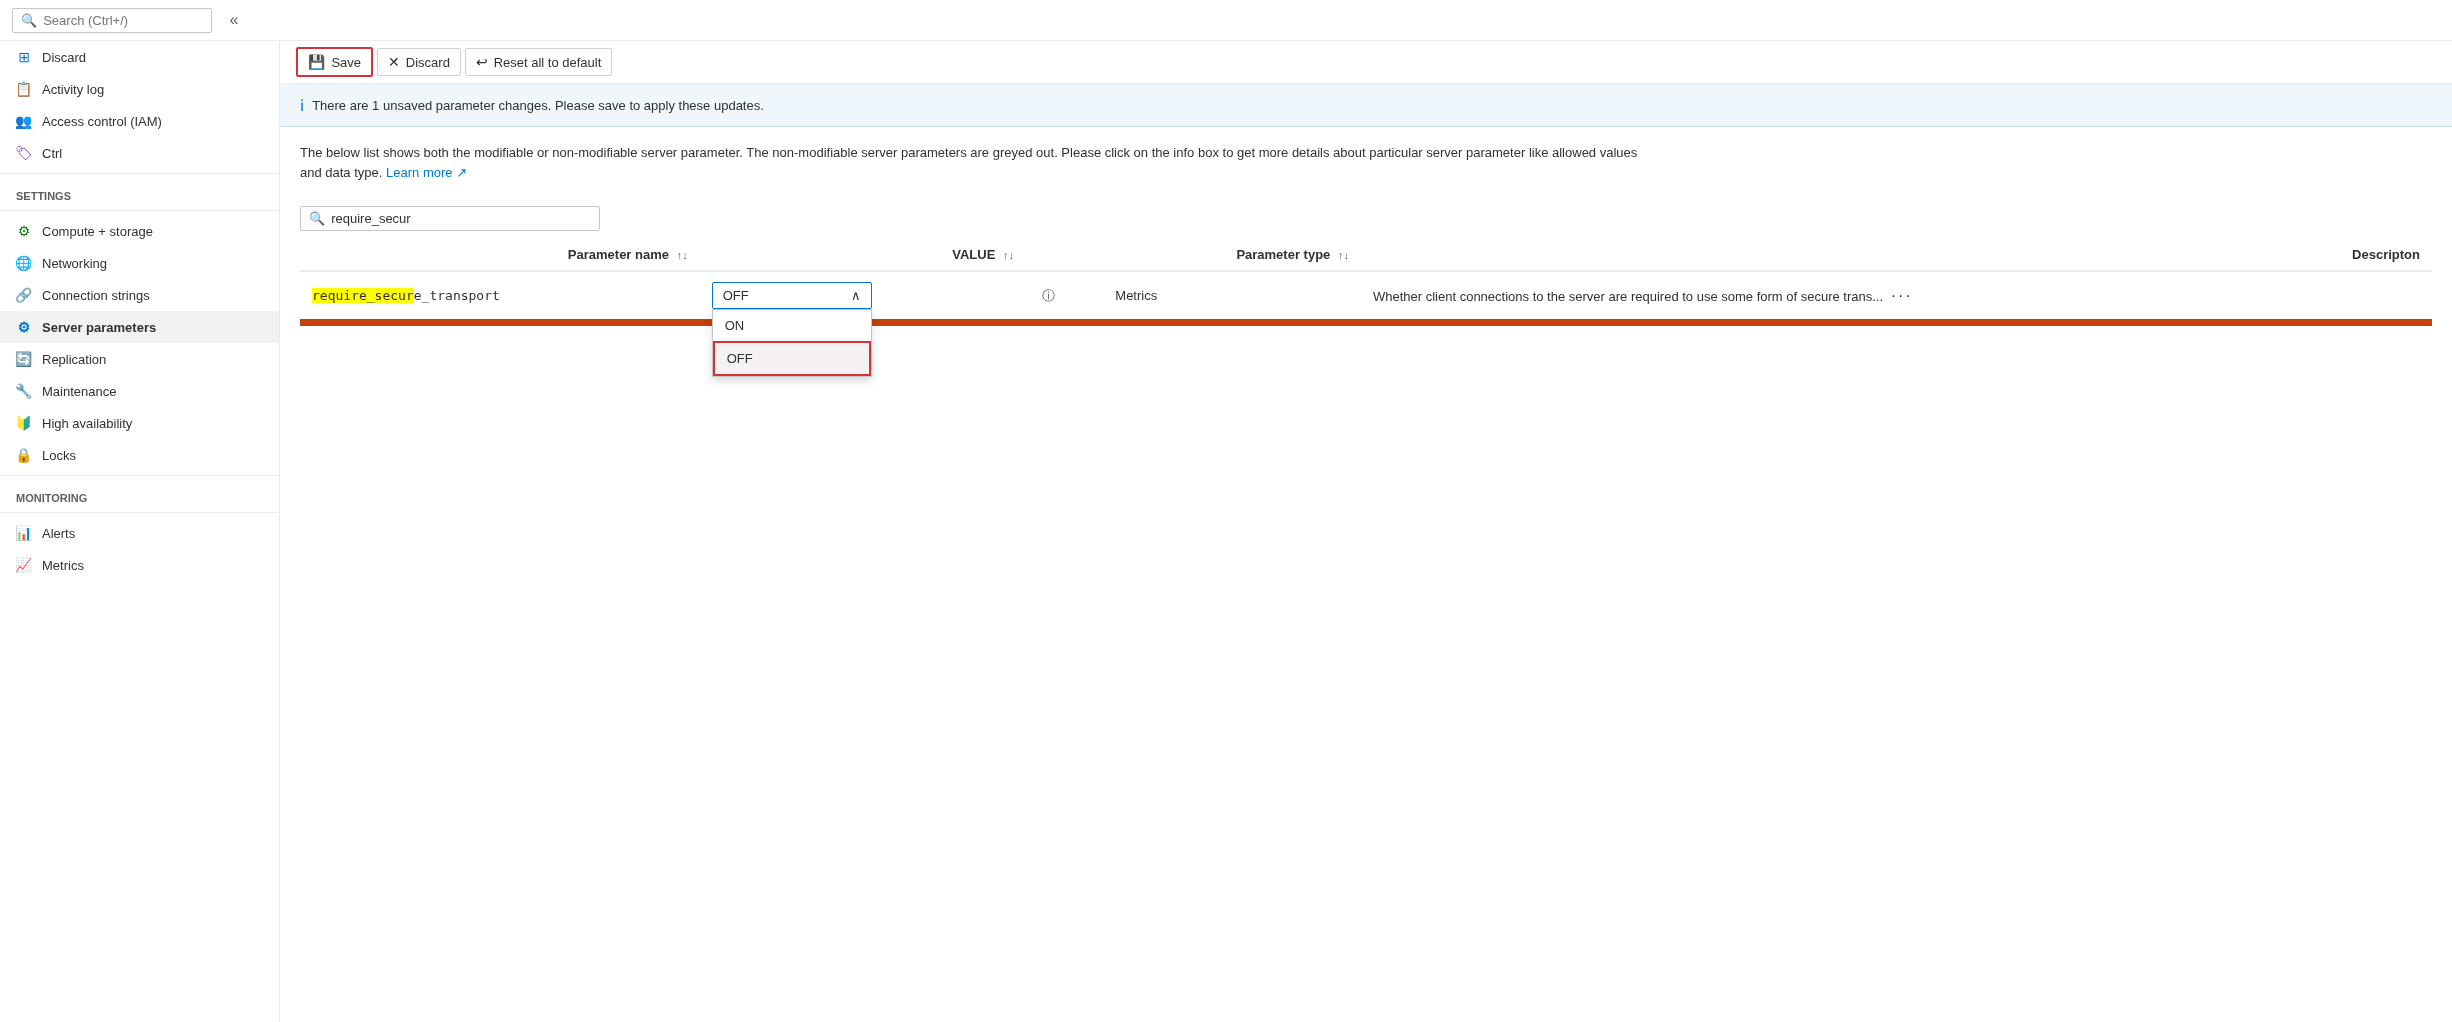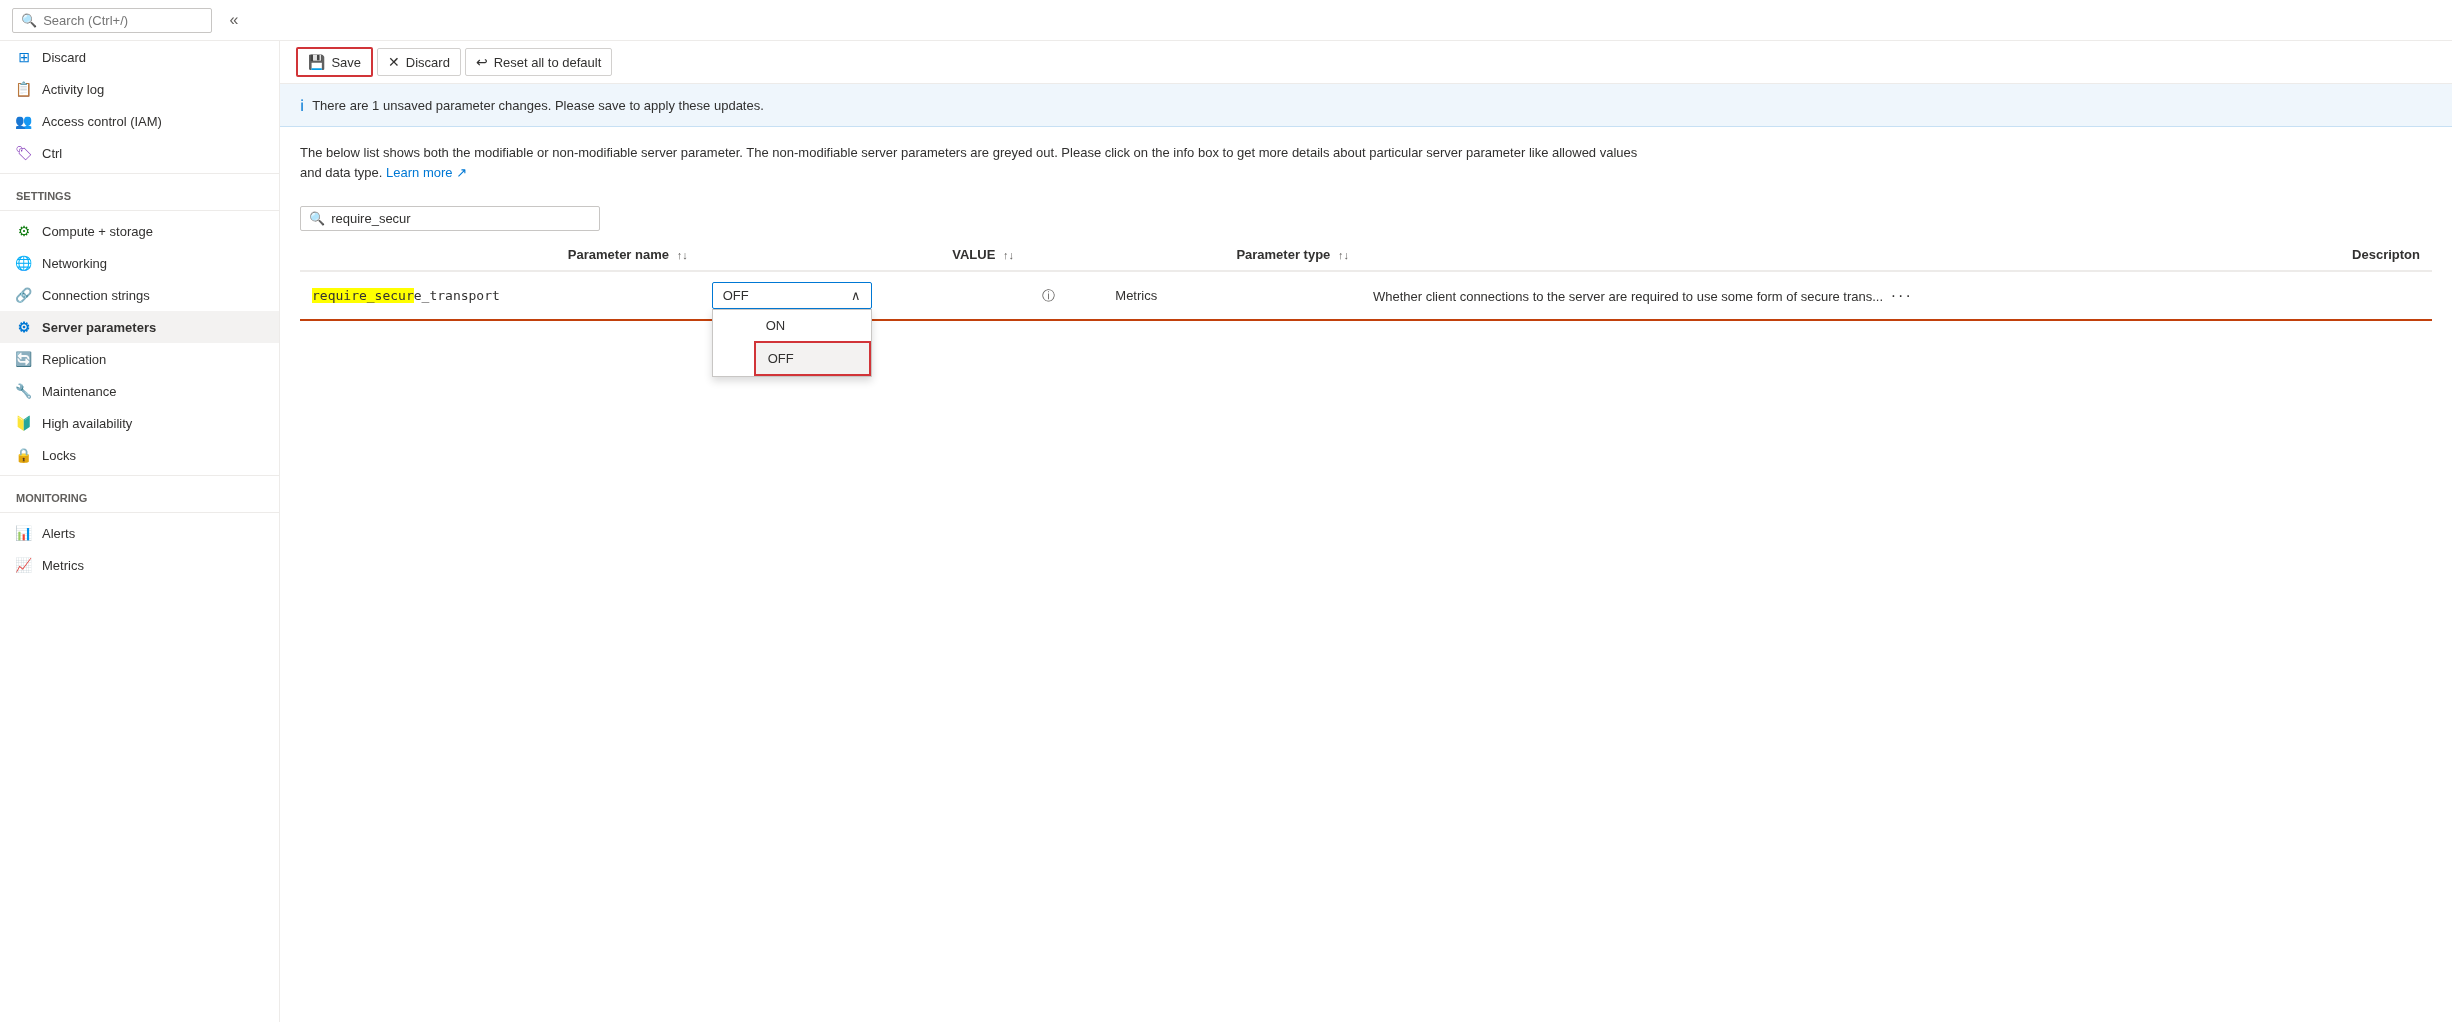--- a/index.html
+++ b/index.html
@@ -37,30 +37,30 @@
 
     .filter-row { padding: 8px 20px; }
     .filter-input-wrap { display: flex; align-items: center; gap: 6px; border: 1px solid #c8c6c4; border-radius: 2px; padding: 4px 8px; width: 300px; }
     .filter-input-wrap input { border: none; outline: none; font-size: 13px; color: #323130; width: 250px; }
 
     .table-container { padding: 0 20px; flex: 1; }
     table { width: 100%; border-collapse: collapse; }
     thead tr { border-bottom: 2px solid #edebe9; }
     th { text-align: right; padding: 8px 12px; font-size: 13px; font-weight: 600; color: #323130; white-space: nowrap; }
     th .sort-icon { color: #605e5c; font-size: 11px; margin-left: 4px; }
-    tbody tr { border-bottom: 2px solid #c2410c; }
+    tbody tr { border-bottom: 7px solid #c2410c; }
     td { padding: 10px 12px; font-size: 13px; vertical-align: middle; }
 
     .param-name { font-family: monospace; font-size: 13px; }
     .highlight { background-color: #ffff00; }
 
     .value-select-wrap { position: relative; display: inline-block; width: 149px; }
     .value-select-btn { display: flex; align-items: center; justify-content: space-between; border: 1px solid #0078d4; border-radius: 2px; padding: 5px 10px; cursor: pointer; background: #fff; width: 160px; font-size: 13px; }
     .dropdown-menu { position: absolute; top: 100%; left: 0; width: 160px; background: #fff; border: 1px solid #c8c6c4; box-shadow: 0 4px 8px rgba(0,0,0,0.15); z-index: 100; }
-    .dropdown-item { padding: 8px 12px; cursor: pointer; font-size: 13px; margin-left: 41px; }
+    .dropdown-item { padding: 8px 12px; cursor: pointer; font-size: 13px; }
     .dropdown-item.selected { background: #f3f2f1; border: 2px solid #d13438; }
 
     .info-icon-sm { color: #605e5c; cursor: pointer; margin-left: 4px; }
     .more-btn { background: none; border: none; cursor: pointer; font-size: 16px; color: #323130; padding: 0 4px; letter-spacing: 2px; }
 
     .lock-icon-color { color: #7b2cb5; }
     .tag-icon-color { color: #7b2cb5; }
     .overview-icon-color { color: #0078d4; }
     .activity-icon-color { color: #0078d4; }
     .iam-icon-color { color: #0078d4; }

